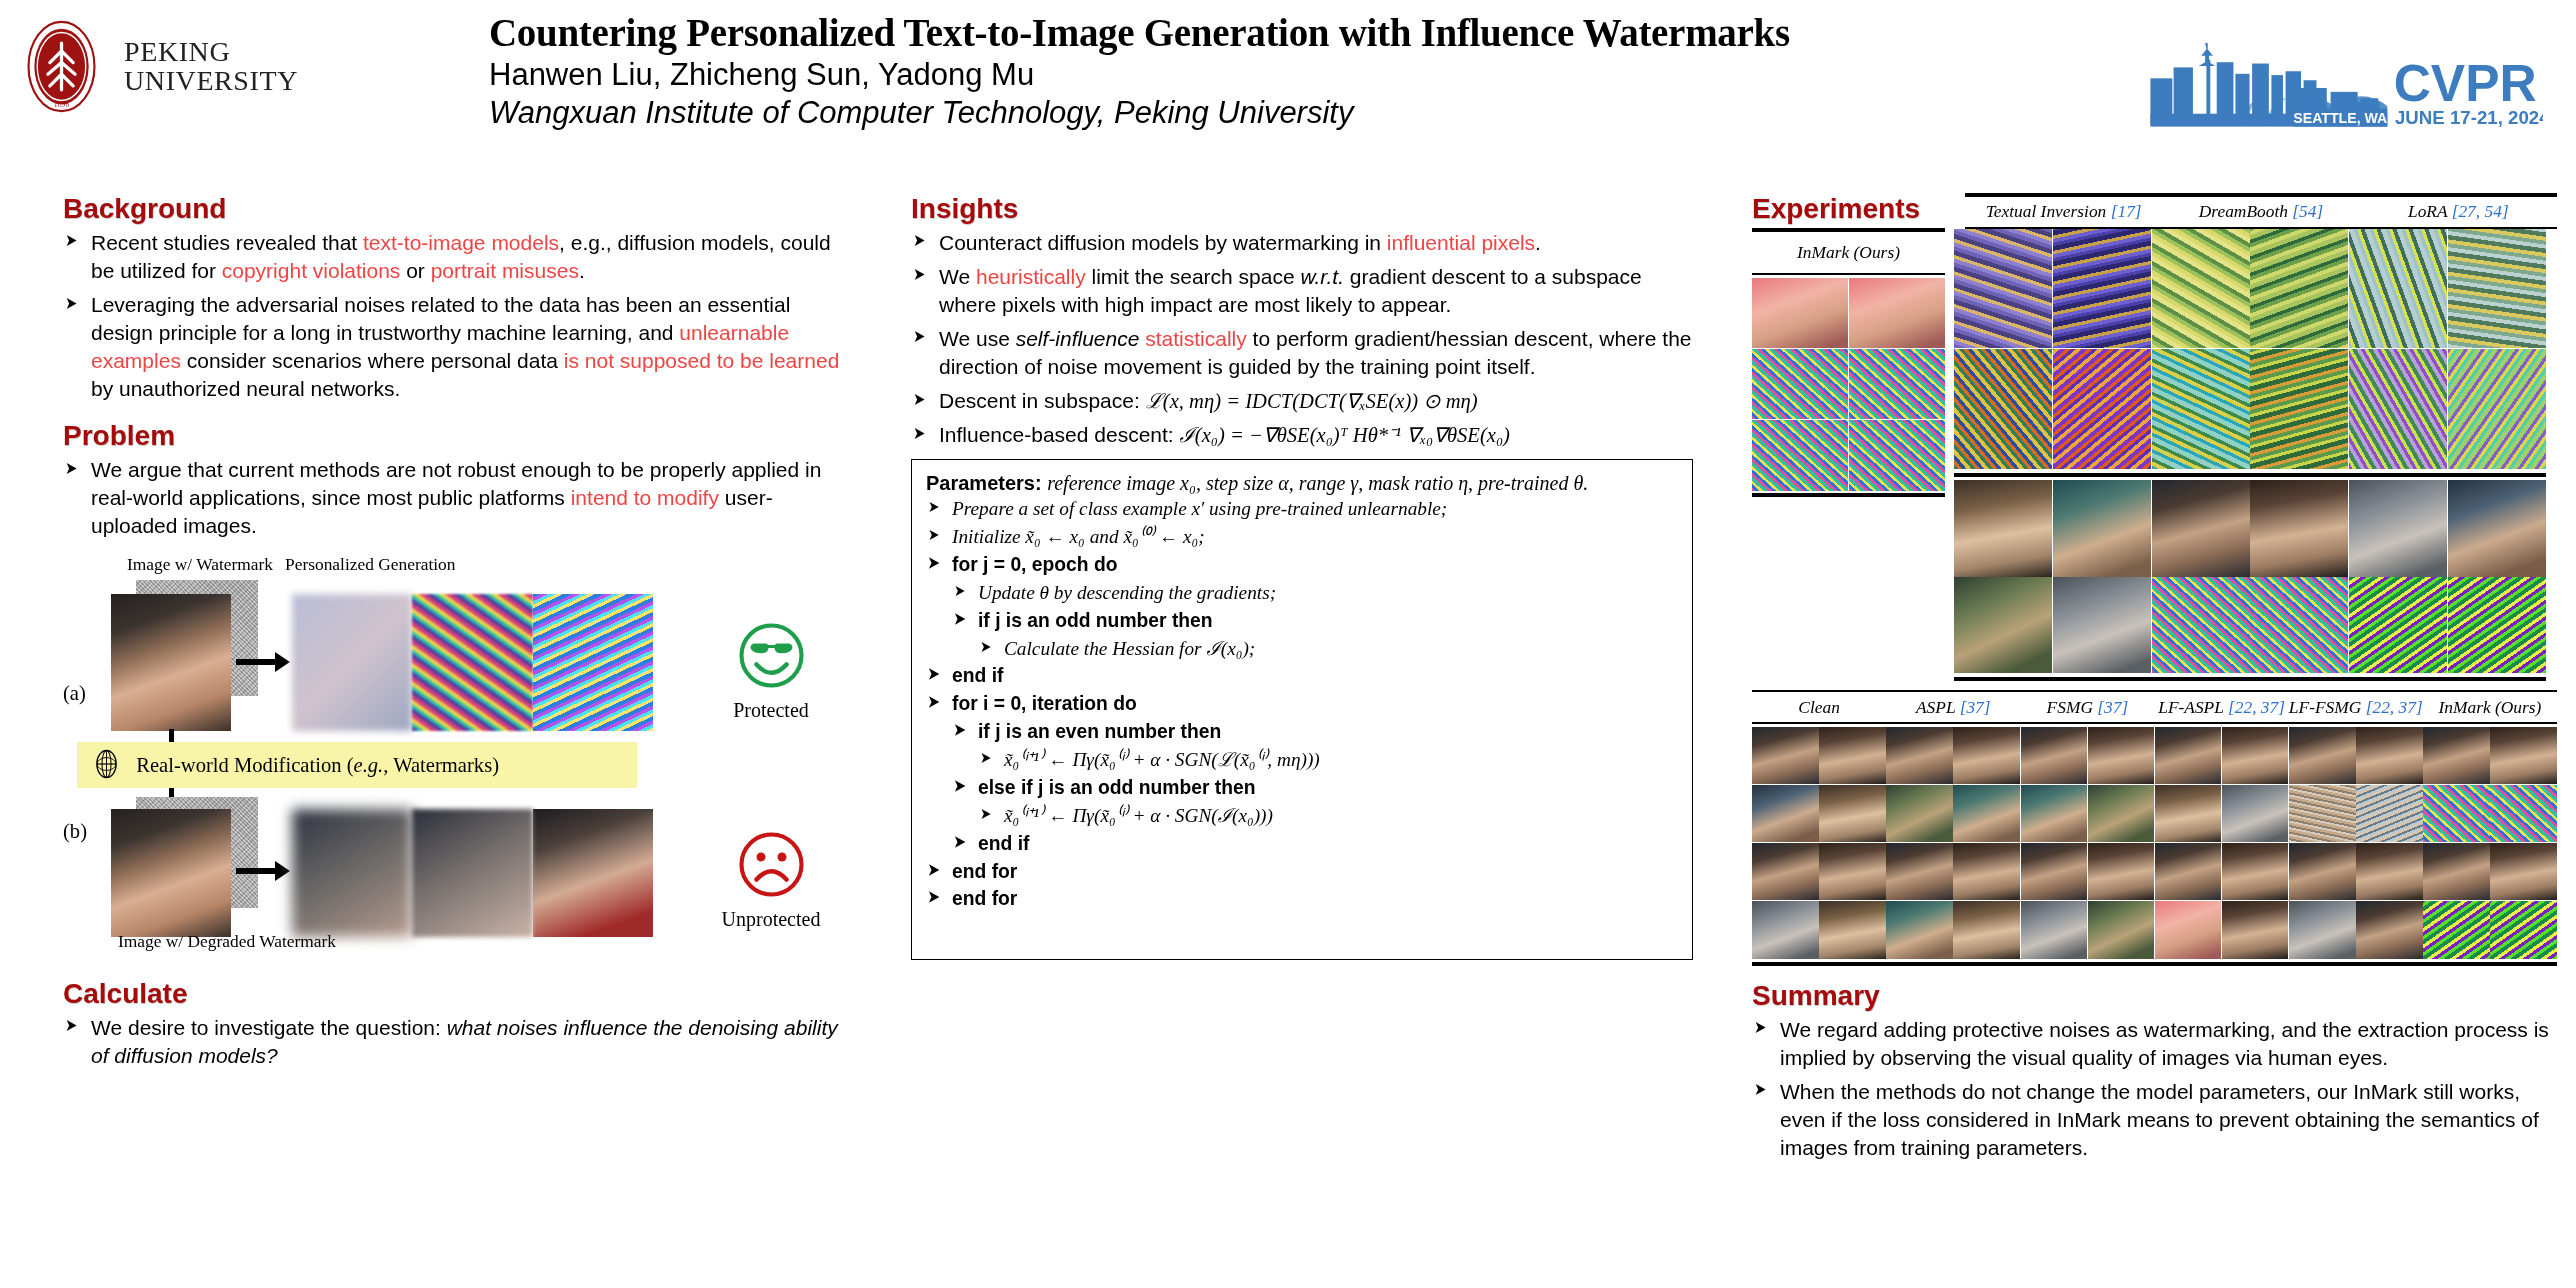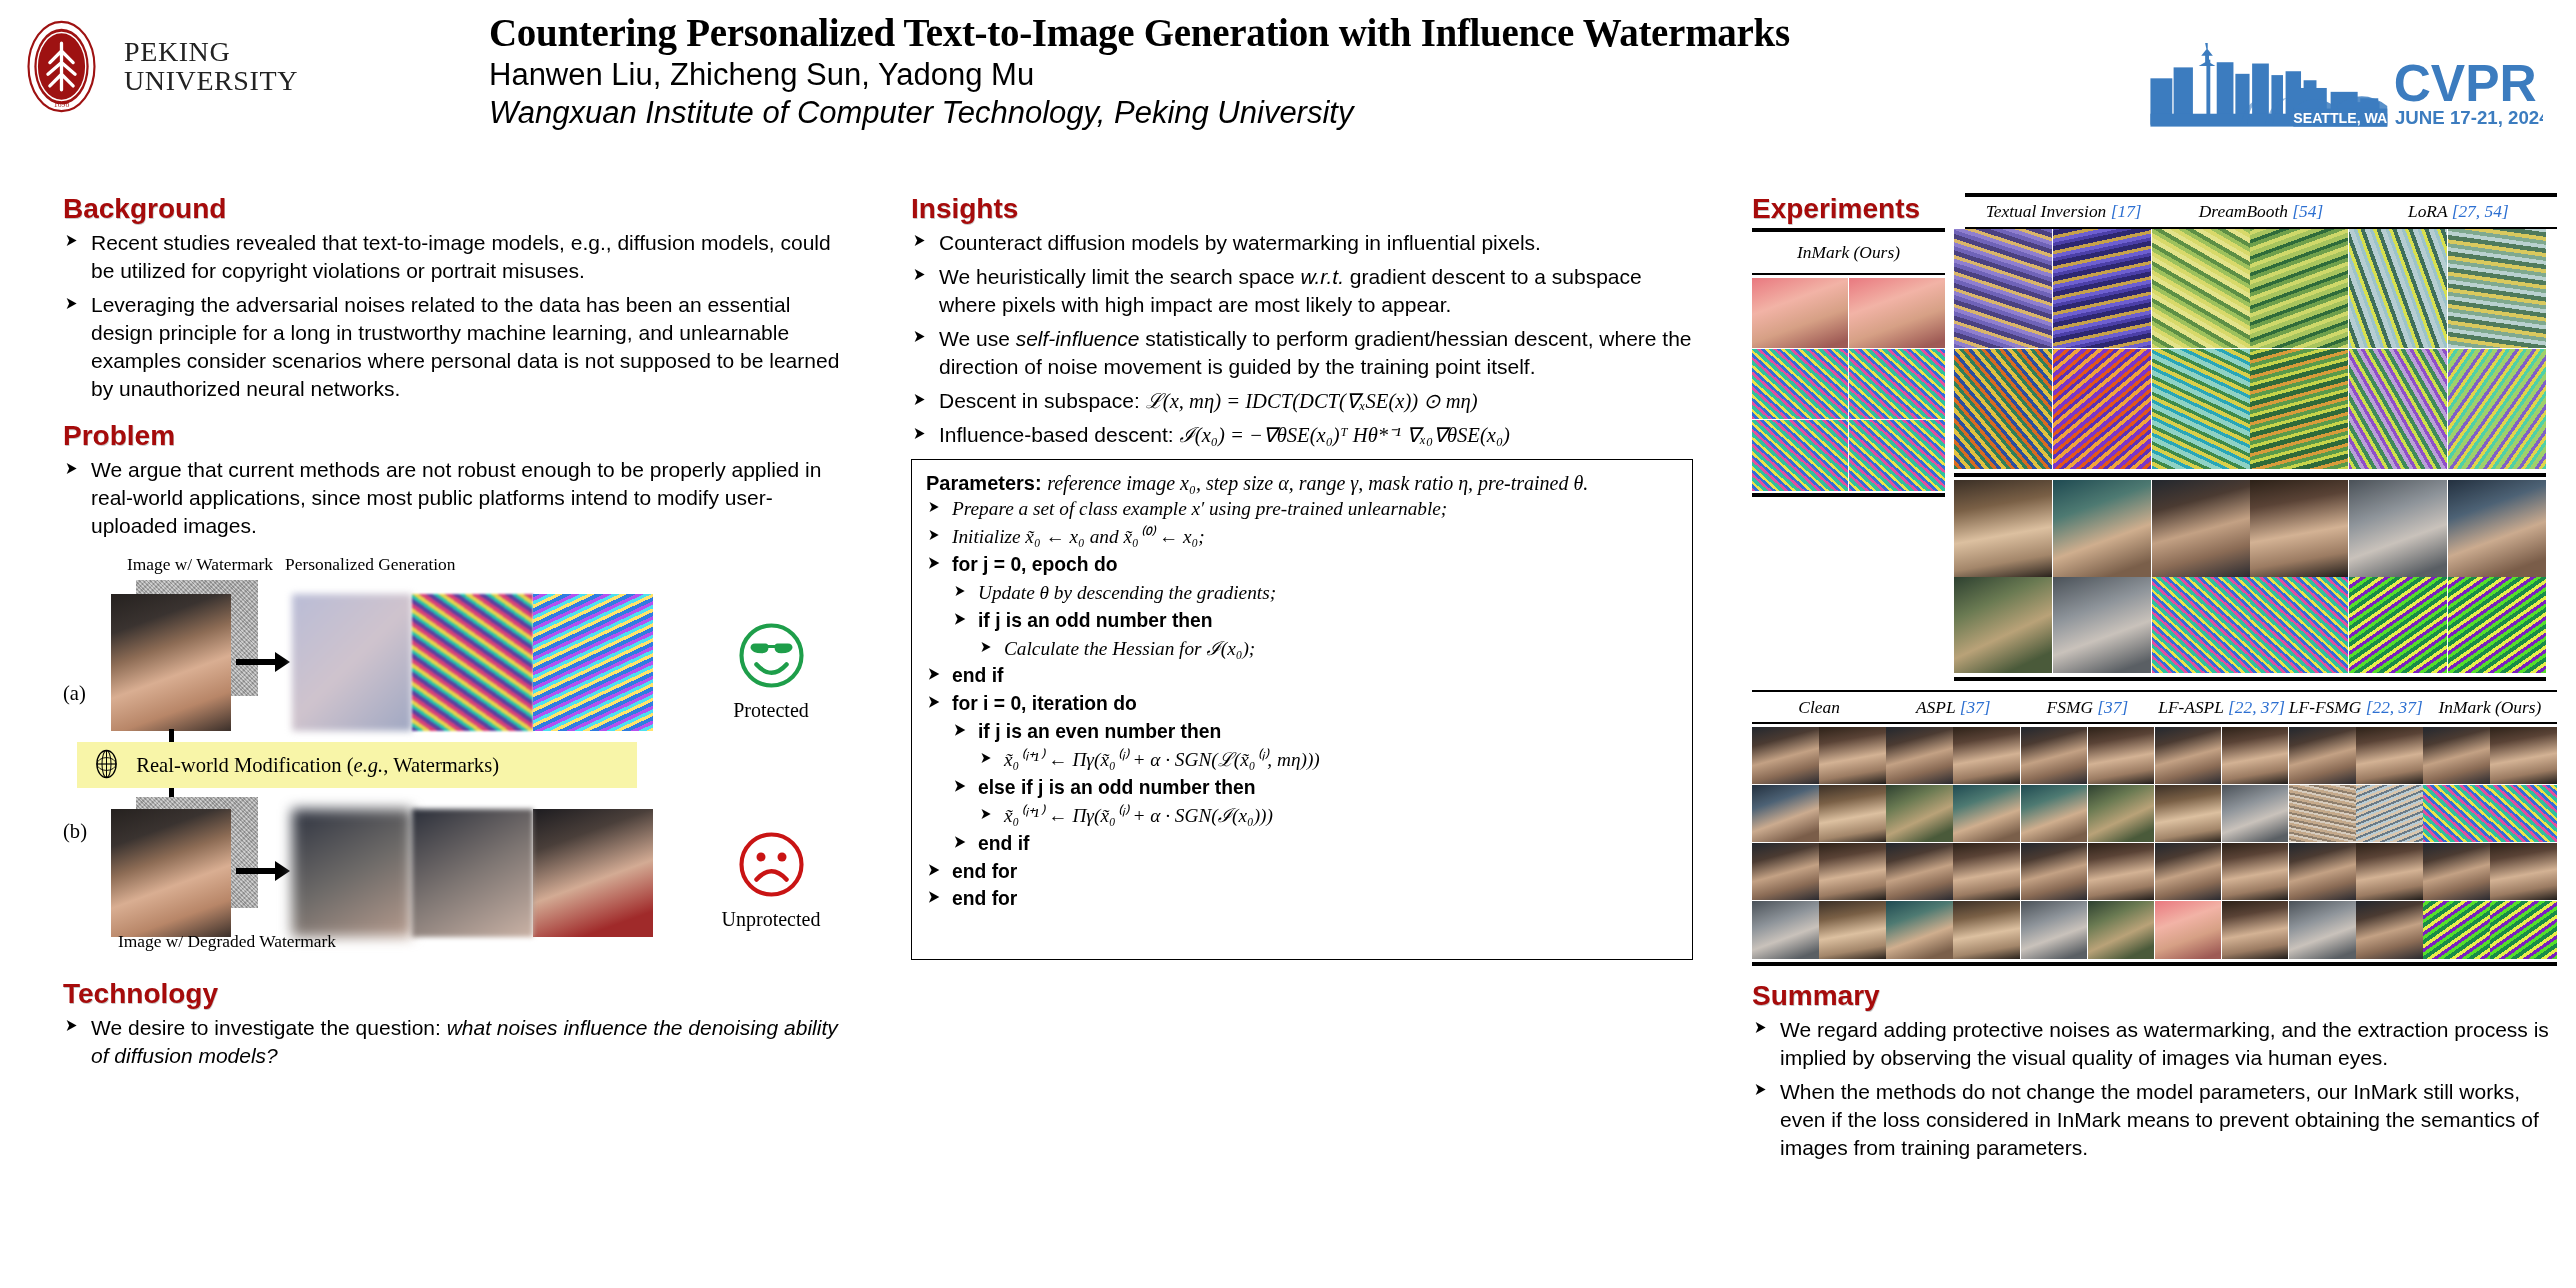--- a/index.html
+++ b/index.html
@@ -60,21 +60,21 @@
     text-align: left;
   }
   ul.bul > li::before {
     content: "\27A4";
     position: absolute;
     left: 1.3px; top: 0.6px;
     font-size: 17.4px;
     color: #000;
     transform: scaleX(0.85);
   }
-  .red { color: #000000; }
+  .red { color: #ef4444; }
   .it { font-style: italic; }
   .bd { font-weight: bold; }
 
   
   .figure { position: relative; width: 792px; height: 374px; margin-top: 14px; }
   .fig-cap-top { position: absolute; font-family: "Liberation Serif", serif; font-size: 17.4px; top: 0; }
   .fig-lbl { position: absolute; font-family: "Liberation Serif", serif; font-size: 20.6px; }
 
   .noisebox {
     position: absolute;
@@ -335,21 +335,21 @@
           <circle cx="36" cy="40" r="6" fill="#C91414"></circle>
           <circle cx="64" cy="40" r="6" fill="#C91414"></circle>
           <path d="M30 70 q20 -22 40 0" fill="none" stroke="#C91414" stroke-width="6" stroke-linecap="round"></path>
         </svg>
         <div class="emoji-cap">Unprotected</div>
       </div>
     </div>
 
     <div class="fig-cap-top" style="position:relative; left:55px; margin-top:2.6px; font-family:'Liberation Serif',serif; font-size:17.4px;">Image w/ Degraded Watermark</div>
 
-    <h2 class="sec" style="margin-top:26px">Technology</h2>
+    <h2 class="sec" style="margin-top:26px">Calculate</h2>
     <ul class="bul">
         <li><span>We desire to investigate the question: </span><span class="it">what noises influence the denoising ability of diffusion models?</span></li>
       </ul>
   </div>
 
   <div class="col col2">
 
     <h2 class="sec">Insights</h2>
     <ul class="bul">
         <li><span>Counteract diffusion models by watermarking in </span><span class="red">influential pixels</span><span>.</span></li>

